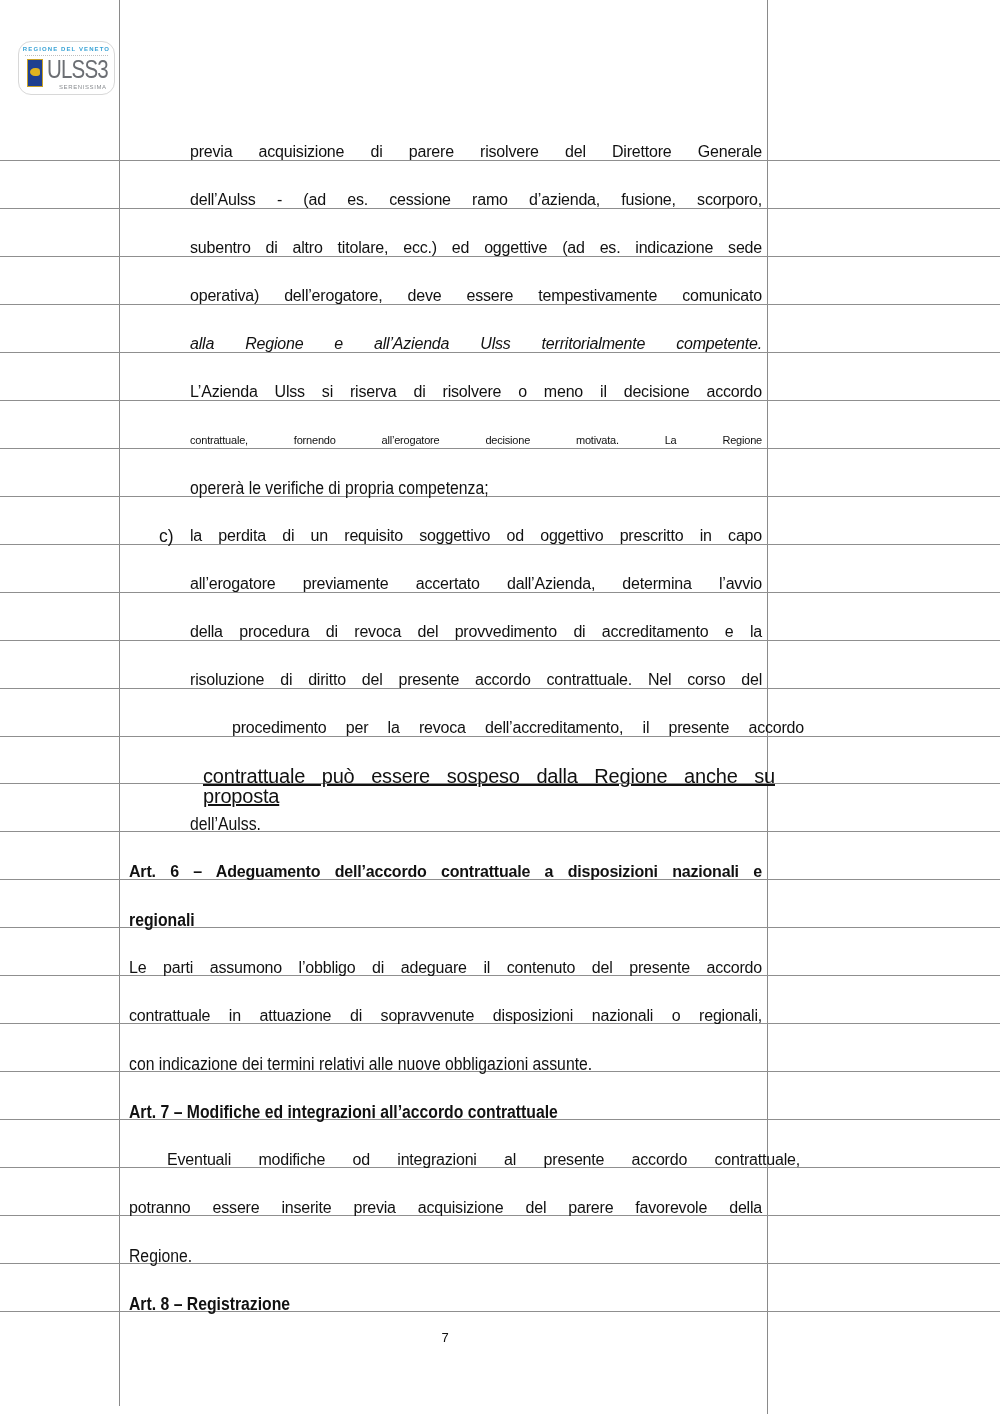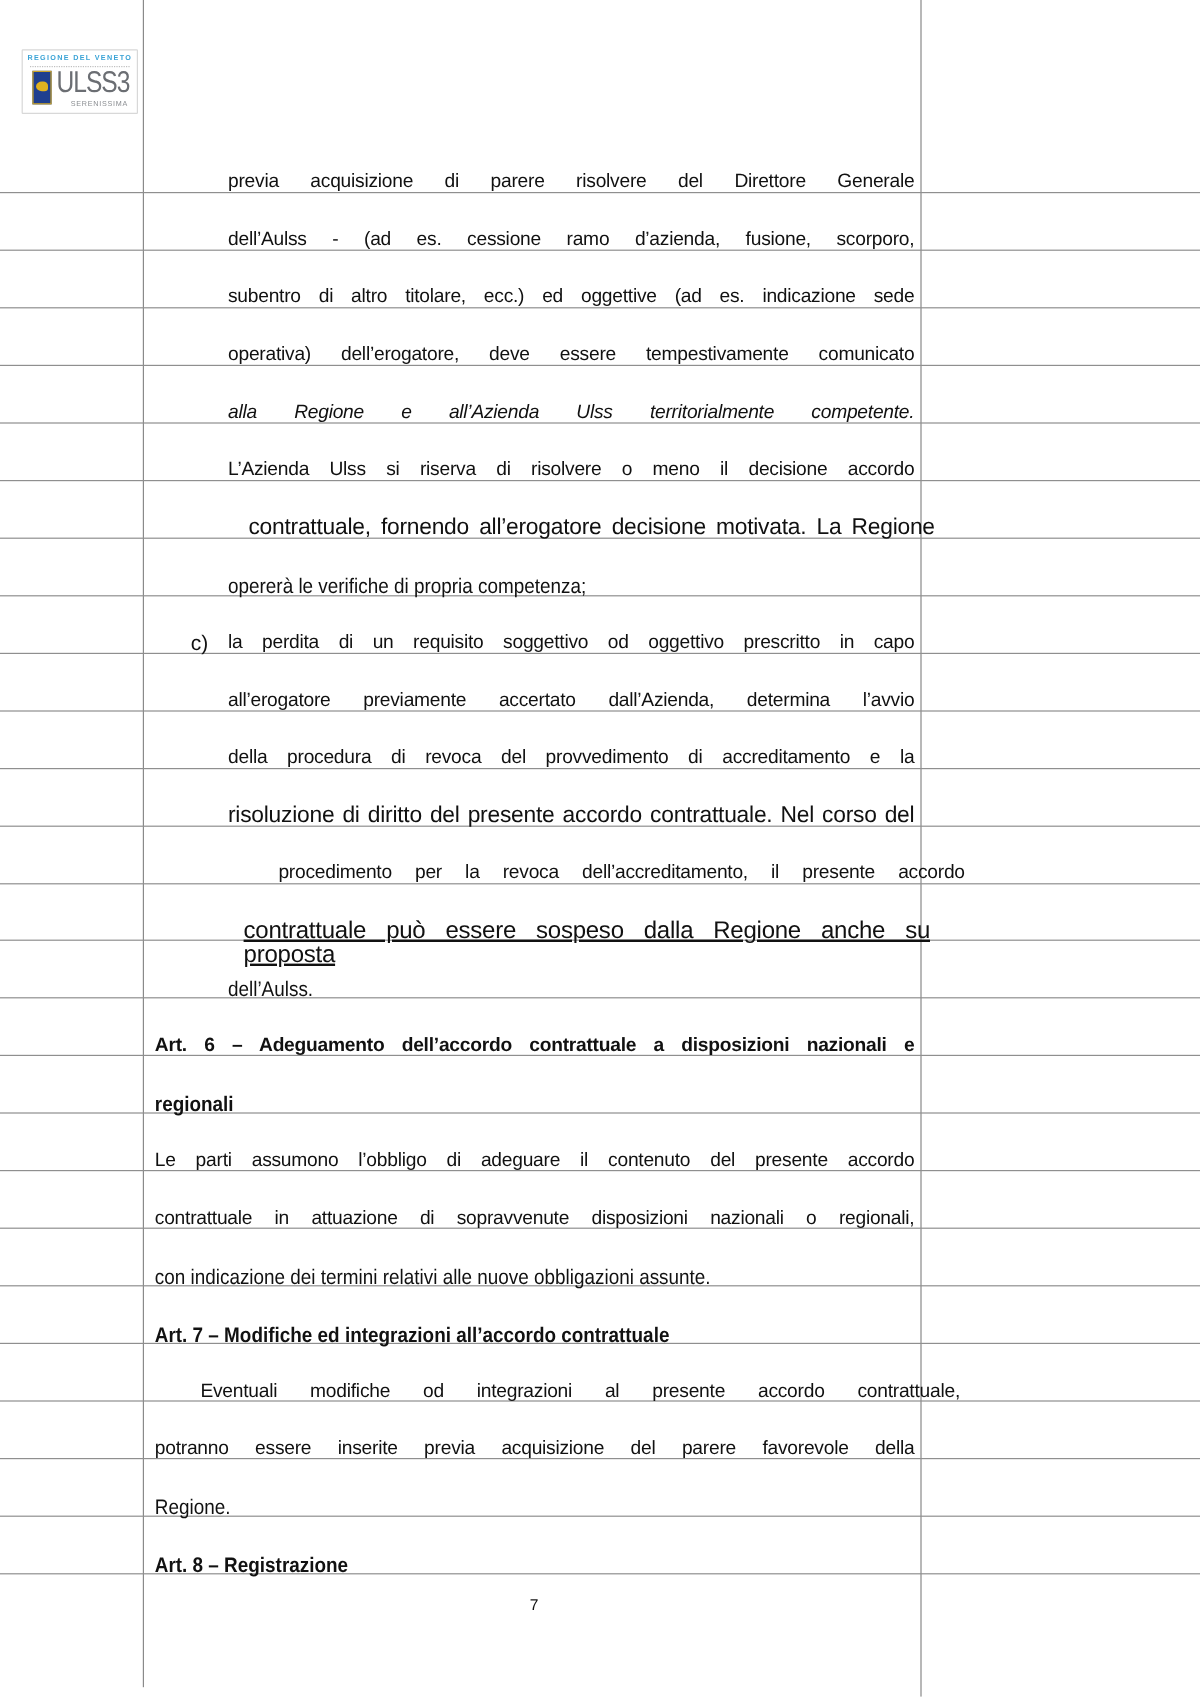--- a/index.html
+++ b/index.html
@@ -9,21 +9,21 @@
     font-family: "Liberation Sans", sans-serif;
     color: #111111;
   }
   .vline { position: absolute; top: 0; width: 1px; background: #8a8a8a; }
   .vline.left { left: 119px; height: 1406px; }
   .vline.right { left: 767px; height: 1414px; }
   .hline { position: absolute; left: 0; width: 1000px; height: 1px; background: #8f8f8f; }
 
   .logo {
     position: absolute; left: 18px; top: 41px; width: 97px; height: 54px;
-    border: 1px solid #d8d8d8; border-radius: 1px; background: #fff;
+    border: 1px solid #d8d8d8; border-radius: 13px; background: #fff;
     box-sizing: border-box;
   }
   .logo .region {
     position: absolute; left: 0; right: 0; top: 4px; text-align: center;
     font-size: 6px; font-weight: bold; letter-spacing: 1.1px; color: #3aa3d6;
   }
   .logo .dots {
     position: absolute; left: 6px; right: 6px; top: 13px; height: 0;
     border-top: 1px dotted #bfbfbf;
   }
@@ -97,28 +97,28 @@
 </div>
 
 <div id="textlayer">
 
   <div class="line just" style="left: 190px; width: 572px; top: 142px; font-size: 16px; letter-spacing: -0.2px;">previa acquisizione di parere risolvere del Direttore Generale</div>
   <div class="line just" style="left: 190px; width: 572px; top: 190px; font-size: 16px; letter-spacing: -0.2px;">dell’Aulss - (ad es. cessione ramo d’azienda, fusione, scorporo,</div>
   <div class="line just" style="left: 190px; width: 572px; top: 238px; font-size: 16px; letter-spacing: -0.2px;">subentro di altro titolare, ecc.) ed oggettive (ad es. indicazione sede</div>
   <div class="line just" style="left: 190px; width: 572px; top: 286px; font-size: 16px; letter-spacing: -0.2px;">operativa) dell’erogatore, deve essere tempestivamente comunicato</div>
   <div class="line just" style="left: 190px; width: 572px; top: 334px; font-size: 16px; letter-spacing: -0.2px; font-style: italic;">alla Regione e all’Azienda Ulss territorialmente competente.</div>
   <div class="line just" style="left: 190px; width: 572px; top: 382px; font-size: 16px; letter-spacing: -0.2px;">L’Azienda Ulss si riserva di risolvere o meno il decisione accordo</div>
-  <div class="line just" style="left: 190px; width: 572px; top: 430px; font-size: 19px; letter-spacing: -0.2px; margin-left: 17px;">contrattuale, fornendo all’erogatore decisione motivata. La Regione</div>
+  <div class="line just" style="left: 190px; width: 572px; top: 430px; font-size: 11px; letter-spacing: -0.2px;">contrattuale, fornendo all’erogatore decisione motivata. La Regione</div>
   <div class="line" style="left: 190px; top: 478px; transform: scaleX(0.9);">opererà le verifiche di propria competenza;</div>
 
   <div class="marker" style="left:159px;top:526px">c)</div>
   <div class="line just" style="left: 190px; width: 572px; top: 526px; font-size: 16px; letter-spacing: -0.2px;">la perdita di un requisito soggettivo od oggettivo prescritto in capo</div>
   <div class="line just" style="left: 190px; width: 572px; top: 574px; font-size: 16px; letter-spacing: -0.2px;">all’erogatore previamente accertato dall’Azienda, determina l’avvio</div>
   <div class="line just" style="left: 190px; width: 572px; top: 622px; font-size: 16px; letter-spacing: -0.2px;">della procedura di revoca del provvedimento di accreditamento e la</div>
-  <div class="line just" style="left: 190px; width: 572px; top: 670px; font-size: 19px; letter-spacing: -0.2px;">risoluzione di diritto del presente accordo contrattuale. Nel corso del</div>
+  <div class="line just" style="left: 190px; width: 572px; top: 670px; font-size: 16px; letter-spacing: -0.2px;">risoluzione di diritto del presente accordo contrattuale. Nel corso del</div>
   <div class="line just" style="left: 190px; width: 572px; top: 718px; font-size: 16px; letter-spacing: -0.2px; margin-left: 42px;">procedimento per la revoca dell’accreditamento, il presente accordo</div>
   <div class="line just" style="left: 203px; width: 572px; top: 766px; font-size: 20px; letter-spacing: -0.2px; text-decoration: underline;">contrattuale può essere sospeso dalla Regione anche su proposta</div>
   <div class="line" style="left: 190px; top: 814px; transform: scaleX(0.9);">dell’Aulss.</div>
 
   <div class="line just bold" style="left: 129px; width: 633px; top: 862px; font-size: 16px; letter-spacing: -0.2px;">Art. 6 – Adeguamento dell’accordo contrattuale a disposizioni nazionali e</div>
   <div class="line bold" style="left: 129px; top: 910px; transform: scaleX(0.9);">regionali</div>
   <div class="line just" style="left: 129px; width: 633px; top: 958px; font-size: 16px; letter-spacing: -0.2px;">Le parti assumono l’obbligo di adeguare il contenuto del presente accordo</div>
   <div class="line just" style="left: 129px; width: 633px; top: 1006px; font-size: 16px; letter-spacing: -0.2px;">contrattuale in attuazione di sopravvenute disposizioni nazionali o regionali,</div>
   <div class="line" style="left: 129px; top: 1054px; transform: scaleX(0.9);">con indicazione dei termini relativi alle nuove obbligazioni assunte.</div>
 

